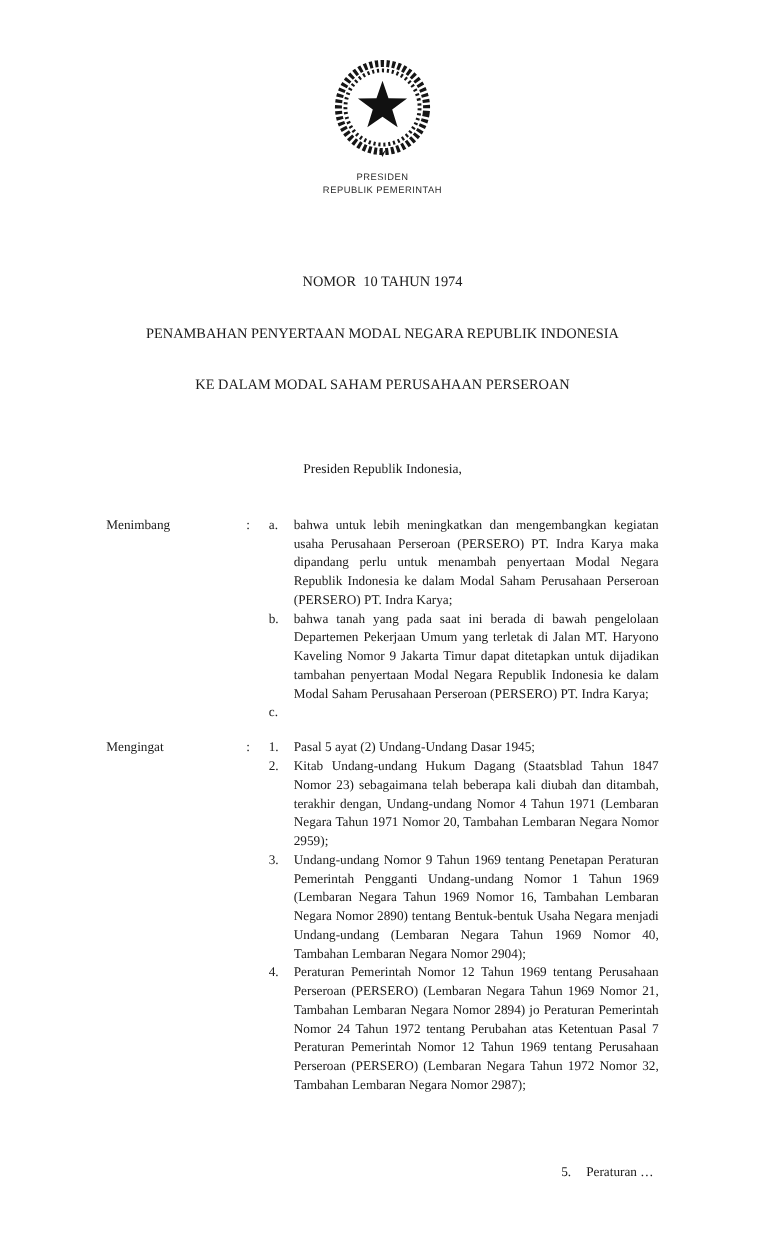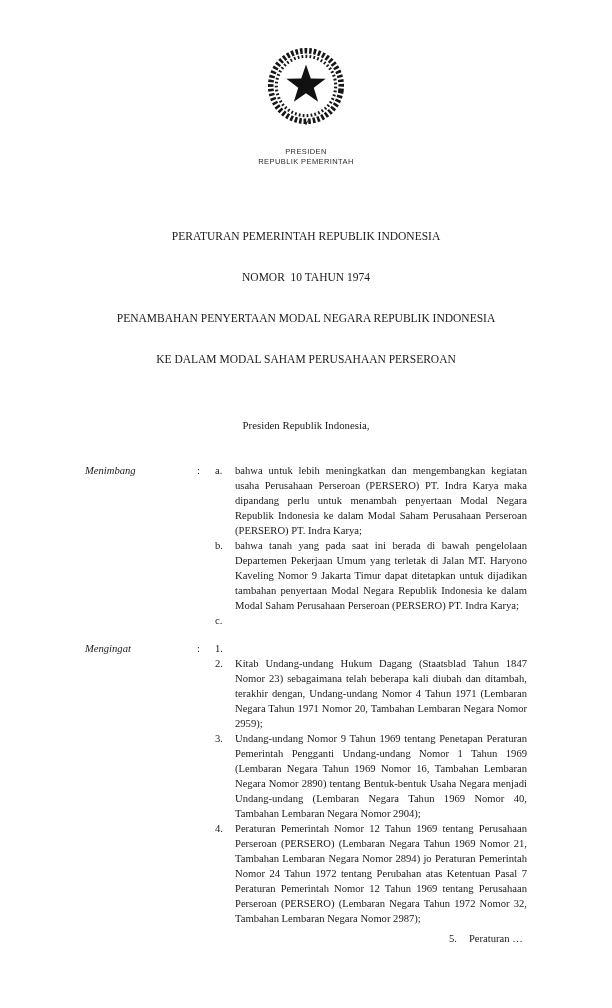--- a/index.html
+++ b/index.html
@@ -20,21 +20,21 @@
   .letterhead {
     padding-top: 43px;
     text-align: center;
   }
   .emblem {
     width: 86px;
     height: 86px;
     display: inline-block;
   }
   .letterhead-text {
-    margin-top: 14px;
+    margin-top: 3px;
     font-family: "Liberation Sans", sans-serif;
     font-size: 7.5px;
     line-height: 9.5px;
     letter-spacing: 0.4px;
     color: #2b2b2b;
   }
   
   .doc-title {
     margin-top: 37px;
     text-align: center;
@@ -53,21 +53,21 @@
     font-size: 10.6px;
     line-height: 15px;
   }
   .section { margin: 0; }
   .section + .section { margin-top: 13px; }
   .row {
     display: grid;
     grid-template-columns: 112px 18px 20px 1fr;
     align-items: start;
   }
-  .cell-label   { text-align: left; font-style: italic; }
+  .cell-label   { text-align: left; }
   .cell-colon   { text-align: left; }
   .cell-marker  { text-align: left; }
   .cell-text {
     text-align: justify;
     text-justify: inter-word;
   }
   
   .catchword {
     position: absolute;
     left: 449px;
@@ -93,21 +93,20 @@
 
       <path d="M46.5,88.5 L50,92.5 L53.5,88.5 L50,96 Z" fill="#161616"></path>
     </svg>
     <div class="letterhead-text">
       <div>PRESIDEN</div>
       <div>REPUBLIK PEMERINTAH</div>
     </div>
   </div>
 
   <div class="doc-title">
-    <div>PERATURAN PEMERINTAH REPUBLIK INDONESIA</div>
     <div>NOMOR  10 TAHUN 1974</div>
     <div>PENAMBAHAN PENYERTAAN MODAL NEGARA REPUBLIK INDONESIA</div>
     <div>KE DALAM MODAL SAHAM PERUSAHAAN PERSEROAN</div>
   </div>
 
   <div class="salutation">Presiden Republik Indonesia,</div>
 
   <div class="body-block">
 
     <div class="section">
@@ -128,20 +127,21 @@
         <div class="cell-colon"></div>
         <div class="cell-marker">c.</div>
       </div>
     </div>
 
     <div class="section">
       <div class="row">
         <div class="cell-label">Mengingat</div>
         <div class="cell-colon">:</div>
         <div class="cell-marker">1.</div>
+        <div class="cell-text">Pasal 5 ayat (2) Undang-Undang Dasar 1945;</div>
       </div>
       <div class="row">
         <div class="cell-label"></div>
         <div class="cell-colon"></div>
         <div class="cell-marker">2.</div>
         <div class="cell-text">Kitab Undang-undang Hukum Dagang (Staatsblad Tahun 1847 Nomor 23) sebagaimana telah beberapa kali diubah dan ditambah, terakhir dengan, Undang-undang Nomor 4 Tahun 1971 (Lembaran Negara Tahun 1971 Nomor 20, Tambahan Lembaran Negara Nomor 2959);</div>
       </div>
       <div class="row">
         <div class="cell-label"></div>
         <div class="cell-colon"></div>

